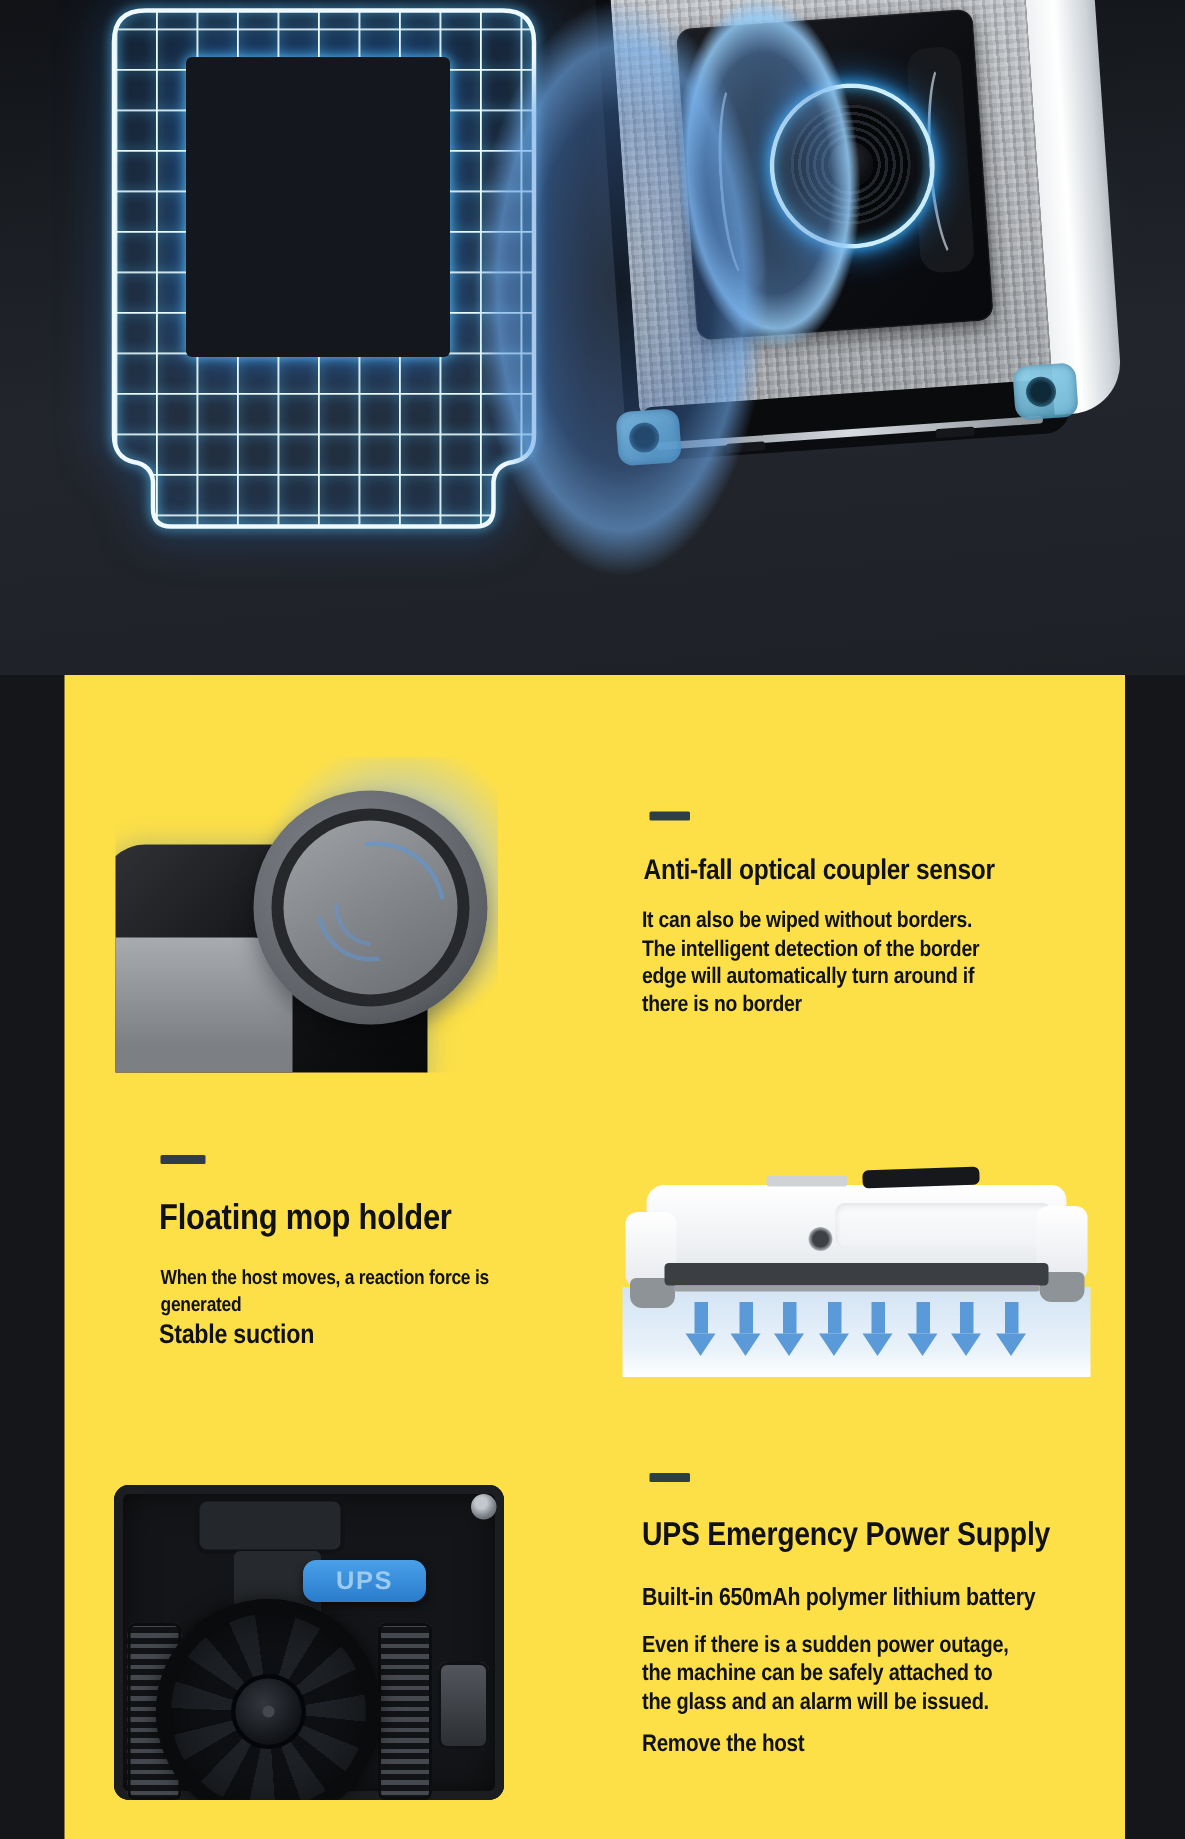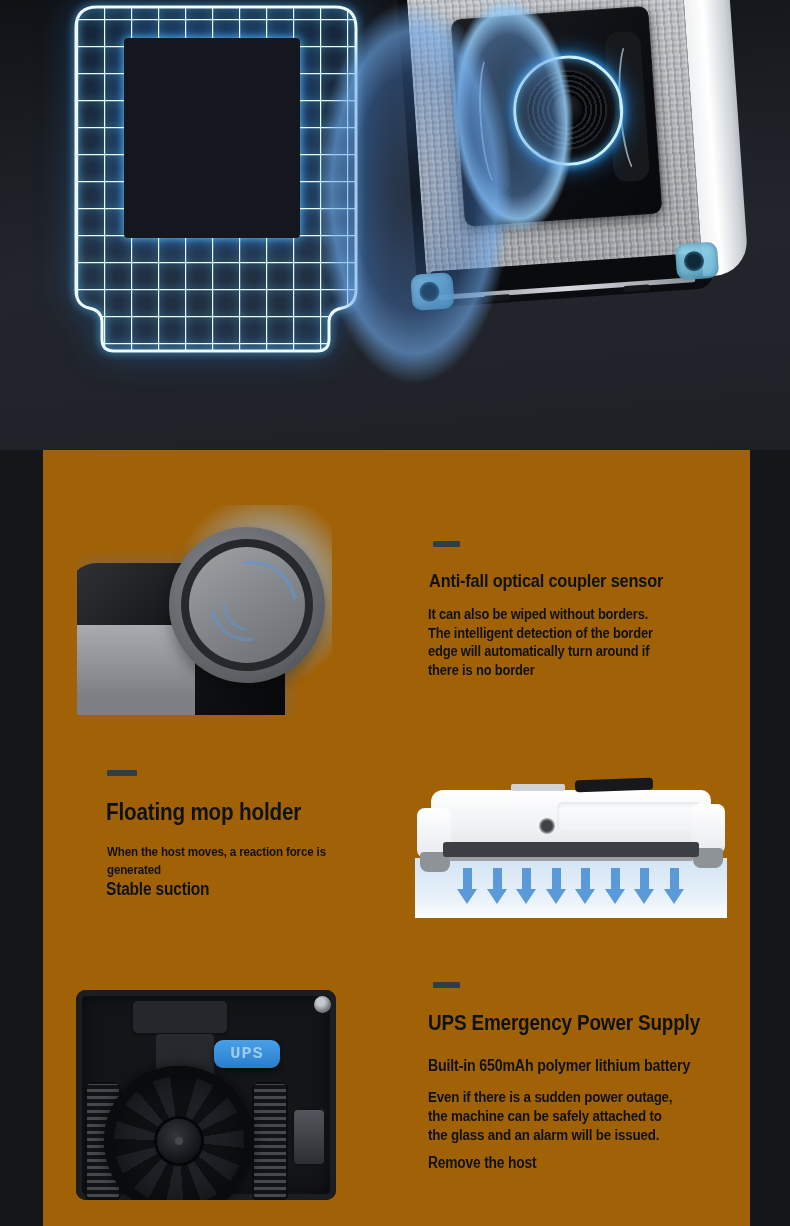--- a/index.html
+++ b/index.html
@@ -49,21 +49,21 @@
   .wheel{width:42px;height:36px;border-radius:10px;
         background:linear-gradient(145deg,rgba(150,215,240,.95),rgba(90,170,205,.85));
         box-shadow:inset 0 0 6px rgba(10,60,90,.5);}
   .wheel.lft{left:14px;top:298px;}
   .wheel.rgt{left:280px;top:286px;}
   .wheel .hub{position:absolute;left:8px;top:8px;width:20px;height:20px;border-radius:50%;
         background:radial-gradient(circle,#0e2a38 45%,#2a5a72 70%,#bfe8f5 85%);}
   .sphere-big{left:316px;top:0px;width:196px;height:384px;border-radius:50%;
         background:radial-gradient(closest-side,rgba(70,125,200,.12),rgba(70,125,200,.40) 62%,rgba(110,170,235,.62) 84%,rgba(110,170,235,0));}
   
-  .card{left:43px;top:450px;width:707px;height:776px;background:#a16207;}
+  .card{left:43px;top:450px;width:707px;height:776px;background:#fde047;}
   .dash{width:27px;height:6px;background:#2c3e46;border-radius:1px;}
   .t{color:#101113;font-weight:bold;white-space:pre-line;transform:scaleX(.86);transform-origin:0 0;letter-spacing:-.2px;}
   .h-sm{font-size:19px;}
   .h-md{font-size:22px;}
   .h-lg{font-size:24px;}
   .b-md{font-size:15px;line-height:1.24;}
   .b-sm{font-size:13.5px;line-height:1.32;}
   .b-lg{font-size:16.5px;}
   
   .sensor-photo{left:34px;top:55px;width:255px;height:210px;overflow:hidden;}
@@ -122,23 +122,23 @@
   .ups-gear{left:216px;top:118px;width:34px;height:58px;border-radius:6px;
         background:linear-gradient(180deg,#54585e,#2a2d31);box-shadow:inset 0 0 0 2px #101114;}
   .ups-fan{left:28px;top:76px;width:150px;height:150px;border-radius:50%;
         background:repeating-conic-gradient(#0e1013 0deg 16deg,#1e2126 16deg 32deg);
         box-shadow:inset 0 0 0 10px #0a0b0d,inset 0 0 40px rgba(0,0,0,.8),0 0 12px rgba(0,0,0,.6);}
   .ups-fan-hub{position:absolute;left:53px;top:53px;width:44px;height:44px;border-radius:50%;
         background:radial-gradient(circle at 42% 38%,#33373d,#101216 72%);box-shadow:0 0 0 3px #05060a;}
   .ups-fan-dot{position:absolute;left:18px;top:18px;width:8px;height:8px;border-radius:50%;background:#45494f;}
   .ups-screw{left:238px;top:6px;width:17px;height:17px;border-radius:50%;
         background:radial-gradient(circle at 40% 35%,#c3c8cd 25%,#7c8187 60%,#4a4e53);}
-  .ups-badge{left:138px;top:50px;width:66px;height:28px;border-radius:9px;
+  .ups-badge{left:126px;top:50px;width:82px;height:28px;border-radius:9px;
         background:linear-gradient(180deg,#49a0e8,#2a7ccc);box-shadow:0 3px 6px rgba(0,0,0,.5);
-        color:#9ccbf0;font-weight:bold;font-size:17px;text-align:center;line-height:28px;letter-spacing:1px;font-family:Liberation Mono, monospace;}
+        color:#9ccbf0;font-weight:bold;font-size:17px;text-align:center;line-height:28px;letter-spacing:1px;}
 </style>
 </head>
 <body>
 
 <section class="abs hero">
   <div class="abs hero-ambient"></div>
 
   <svg class="abs grid-svg" viewBox="0 0 332 392">
     <defs>
       <pattern id="gp" width="27" height="27" patternUnits="userSpaceOnUse">

